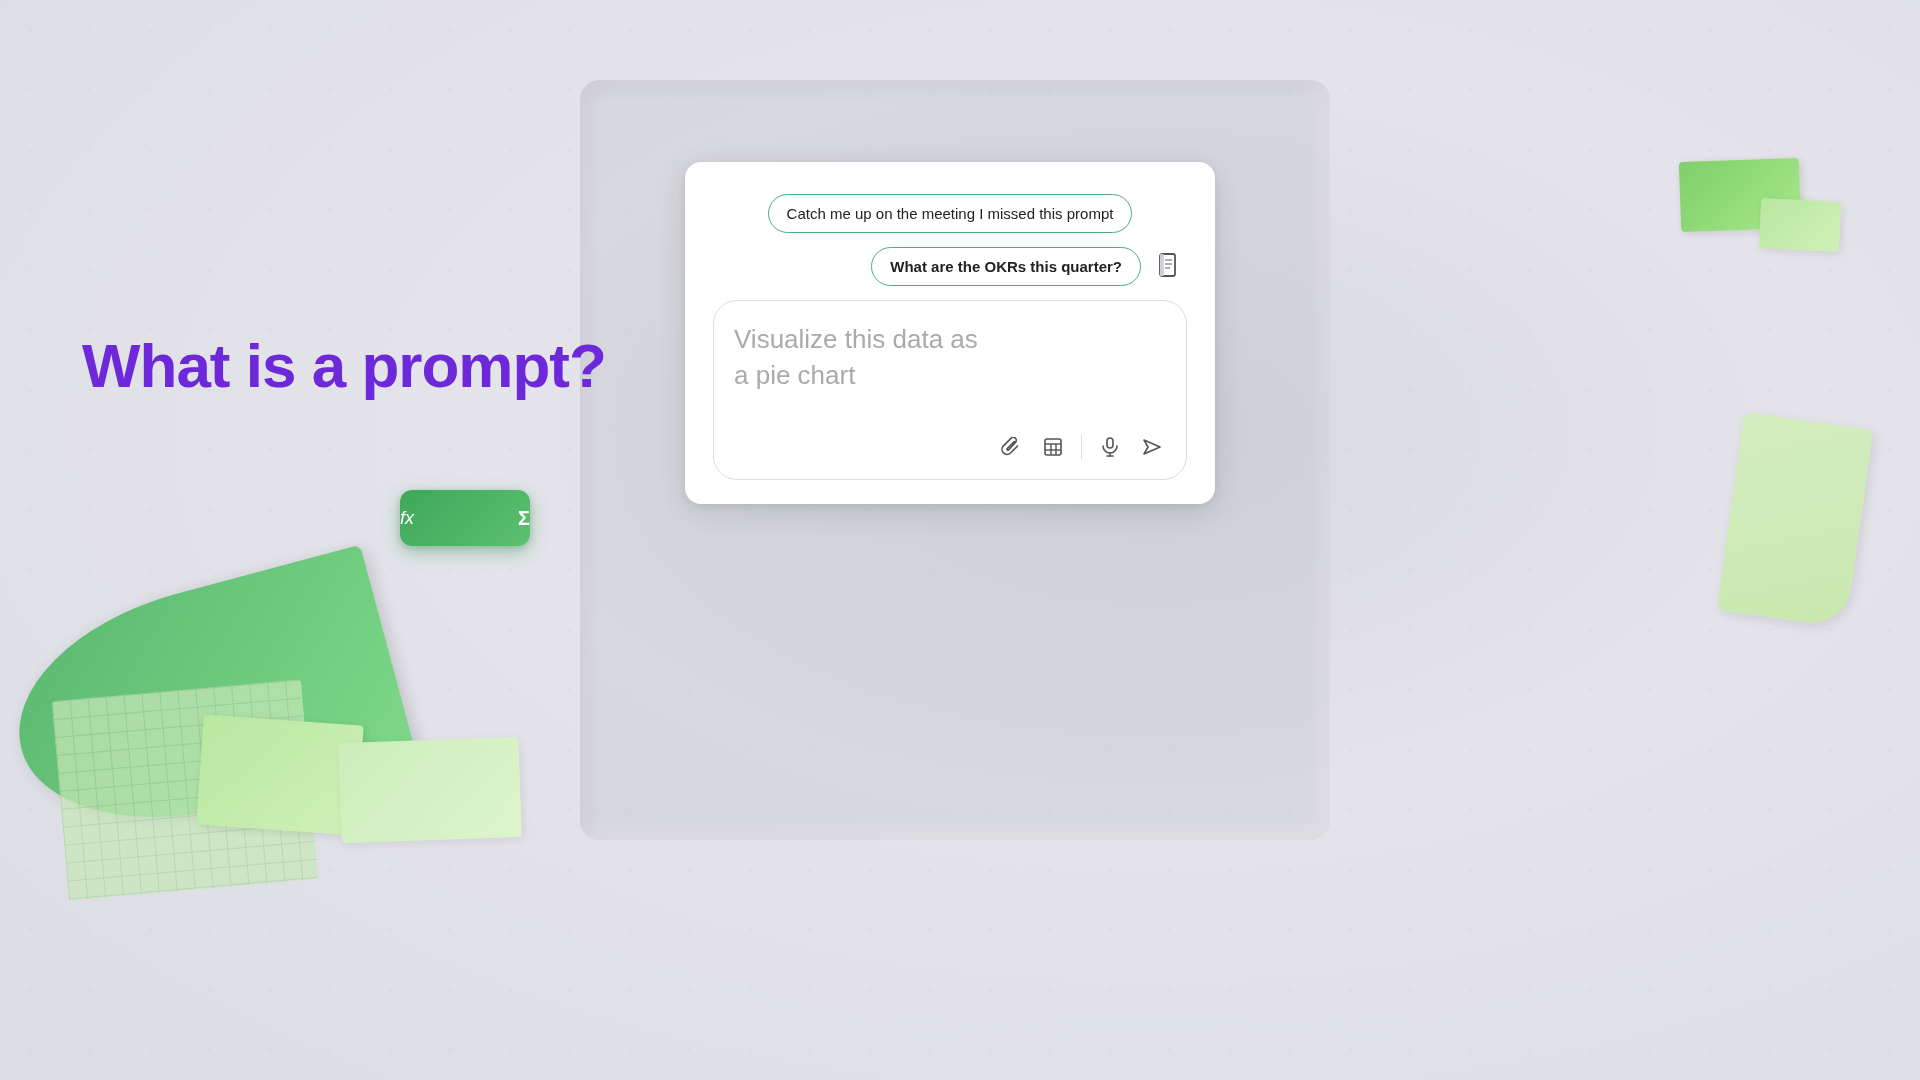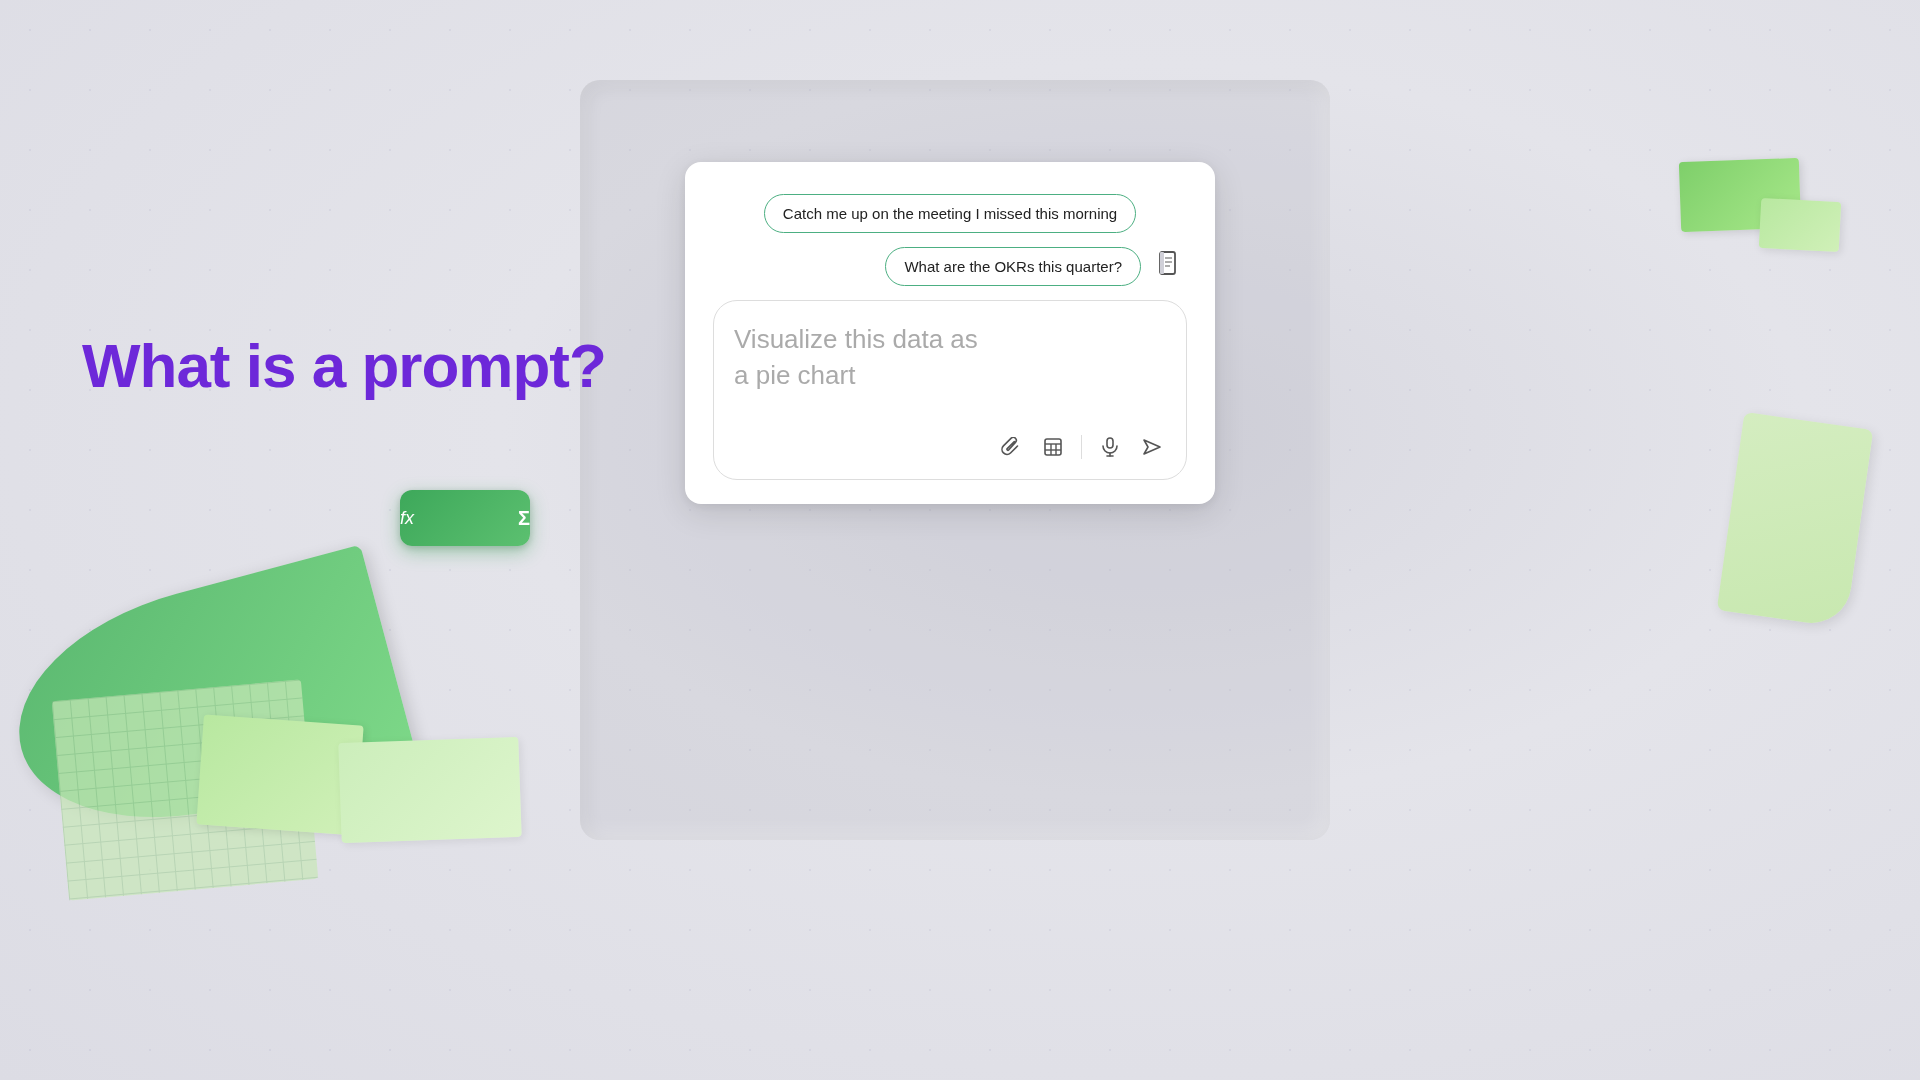--- a/index.html
+++ b/index.html
@@ -87,21 +87,23 @@
       color: #222;
       background: #fff;
       white-space: nowrap;
       cursor: pointer;
     }
 
     
     .chip-row-2 {
       display: flex;
       justify-content: flex-end;
+      align-items: center;
       gap: 10px;
+      font-weight: bold;
     }
 
     .book-icon {
       width: 36px;
       height: 36px;
       display: flex;
       align-items: center;
       justify-content: center;
       color: #555;
       font-size: 20px;
@@ -311,21 +313,21 @@
 
 <div class="deco-excel-btn">
   <span class="excel-label">fx</span>
   <span class="excel-sigma">Σ</span>
 </div>
 
 <div class="chat-card">
 
   <div class="chip-row">
     <div class="chip">
-      <span>Catch me up on the meeting I missed this morning</span>
+      <span>Catch me up on the meeting I missed this prompt</span>
     </div>
   </div>
 
   <div class="chip-row-2">
     <div class="chip">
       <span>What are the OKRs this quarter?</span>
     </div>
     <div class="book-icon">
       <svg width="24" height="28" viewBox="0 0 24 28" fill="none">
         <rect x="3" y="1" width="15" height="22" rx="2" stroke="#555" stroke-width="1.8" fill="none"></rect>

